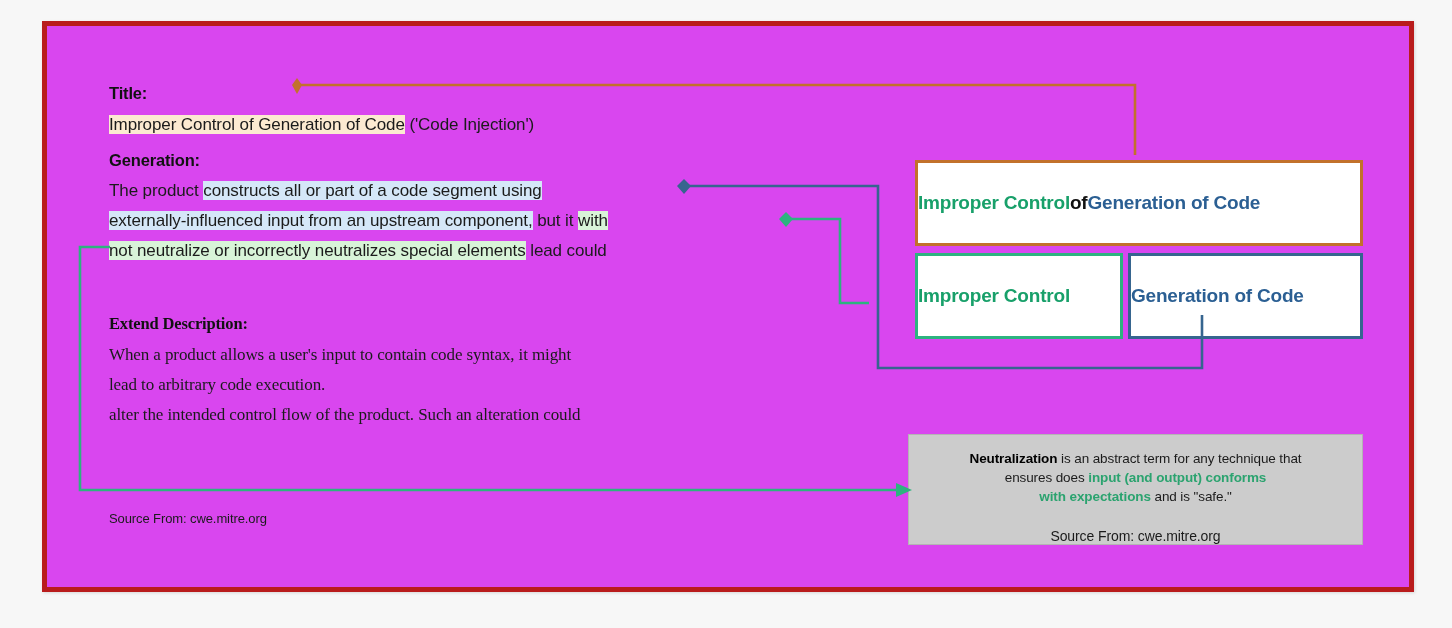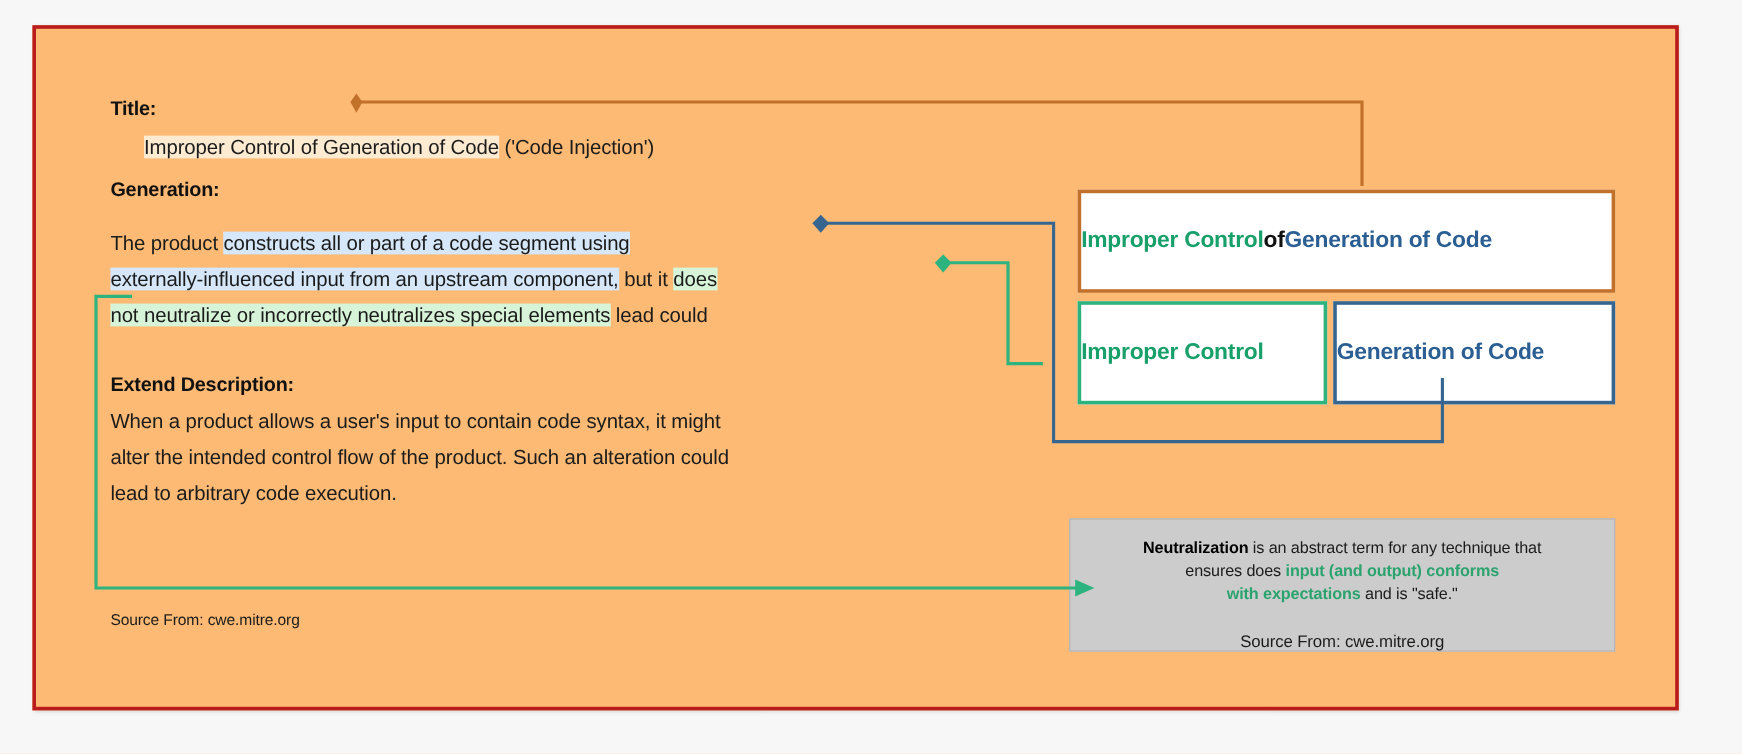--- a/index.html
+++ b/index.html
@@ -10,46 +10,46 @@
   #page {
     position: relative;
     width: 1452px;
     height: 628px;
     background: #f7f7f7;
     font-family: "Liberation Sans", sans-serif;
     overflow: hidden;
   }
   #card {
     position: absolute;
-    left: 27px;
+    left: 42px;
     top: 21px;
     width: 1372px;
     height: 571px;
-    background: #fdba74;
-    border: 3px solid #b91c1c;
+    background: #d946ef;
+    border: 5px solid #b91c1c;
     box-shadow: 1px 1px 3px rgba(0,0,0,0.13);
     box-sizing: border-box;
   }
 
   
   .txt-block { position: absolute; }
   .heading {
     font-size: 16.5px;
     font-weight: bold;
     color: #111111;
     letter-spacing: -0.15px;
   }
   .body-line {
     font-size: 17px;
     color: #1b1b1b;
     line-height: 30px;
     white-space: nowrap;
     letter-spacing: -0.1px;
   }
-  .hl-orange { background: #fcead1; margin-left: 28px; }
+  .hl-orange { background: #fcead1; }
   .hl-blue   { background: #d5e7f8; }
   .hl-green  { background: #d8f4d8; }
 
   .source-left {
     position: absolute;
     font-size: 13px;
     color: #1b1b1b;
     letter-spacing: -0.1px;
   }
 
@@ -112,30 +112,30 @@
 <div id="page">
   <div id="card">
 
     <div class="txt-block" style="left:62px; top:58px;">
       <div class="heading">Title:</div>
       <div class="body-line" style="margin-top:7px;"><span class="hl-orange">Improper Control of Generation of Code</span><span> ('Code Injection')</span></div>
     </div>
 
     <div class="txt-block" style="left:62px; top:125px;">
       <div class="heading">Generation:</div>
-      <div class="body-line" style="margin-top:20px;"><span>The product </span><span class="hl-blue">constructs all or part of a code segment using</span></div>
-      <div class="body-line"><span class="hl-blue">externally-influenced input from an upstream component,</span><span> but it </span><span class="hl-green">does</span></div>
+      <div class="body-line" style="margin-top:6px;"><span>The product </span><span class="hl-blue">constructs all or part of a code segment using</span></div>
+      <div class="body-line"><span class="hl-blue">externally-influenced input from an upstream component,</span><span> but it </span><span class="hl-green">with</span></div>
       <div class="body-line"><span class="hl-green">not neutralize or incorrectly neutralizes special elements</span><span> lead could</span></div>
     </div>
 
-    <div class="txt-block" style="left:62px; top:288px;">
+    <div class="txt-block" style="left:62px; top:288px;font-family:Liberation Serif, serif;">
       <div class="heading">Extend Description:</div>
       <div class="body-line" style="margin-top:6px;">When a product allows a user's input to contain code syntax, it might</div>
+      <div class="body-line">lead to arbitrary code execution.</div>
       <div class="body-line">alter the intended control flow of the product. Such an alteration could</div>
-      <div class="body-line">lead to arbitrary code execution.</div>
     </div>
 
     <div class="source-left" style="left:62px; top:485px;">Source From: cwe.mitre.org</div>
 
     <div class="node node-top" style="left:868px; top:134px; width:448px; height:86px;">
       <span class="c-green">Improper Control</span>
         <span class="c-black"> of </span>
         <span class="c-blue">Generation of Code</span>
     </div>
 

